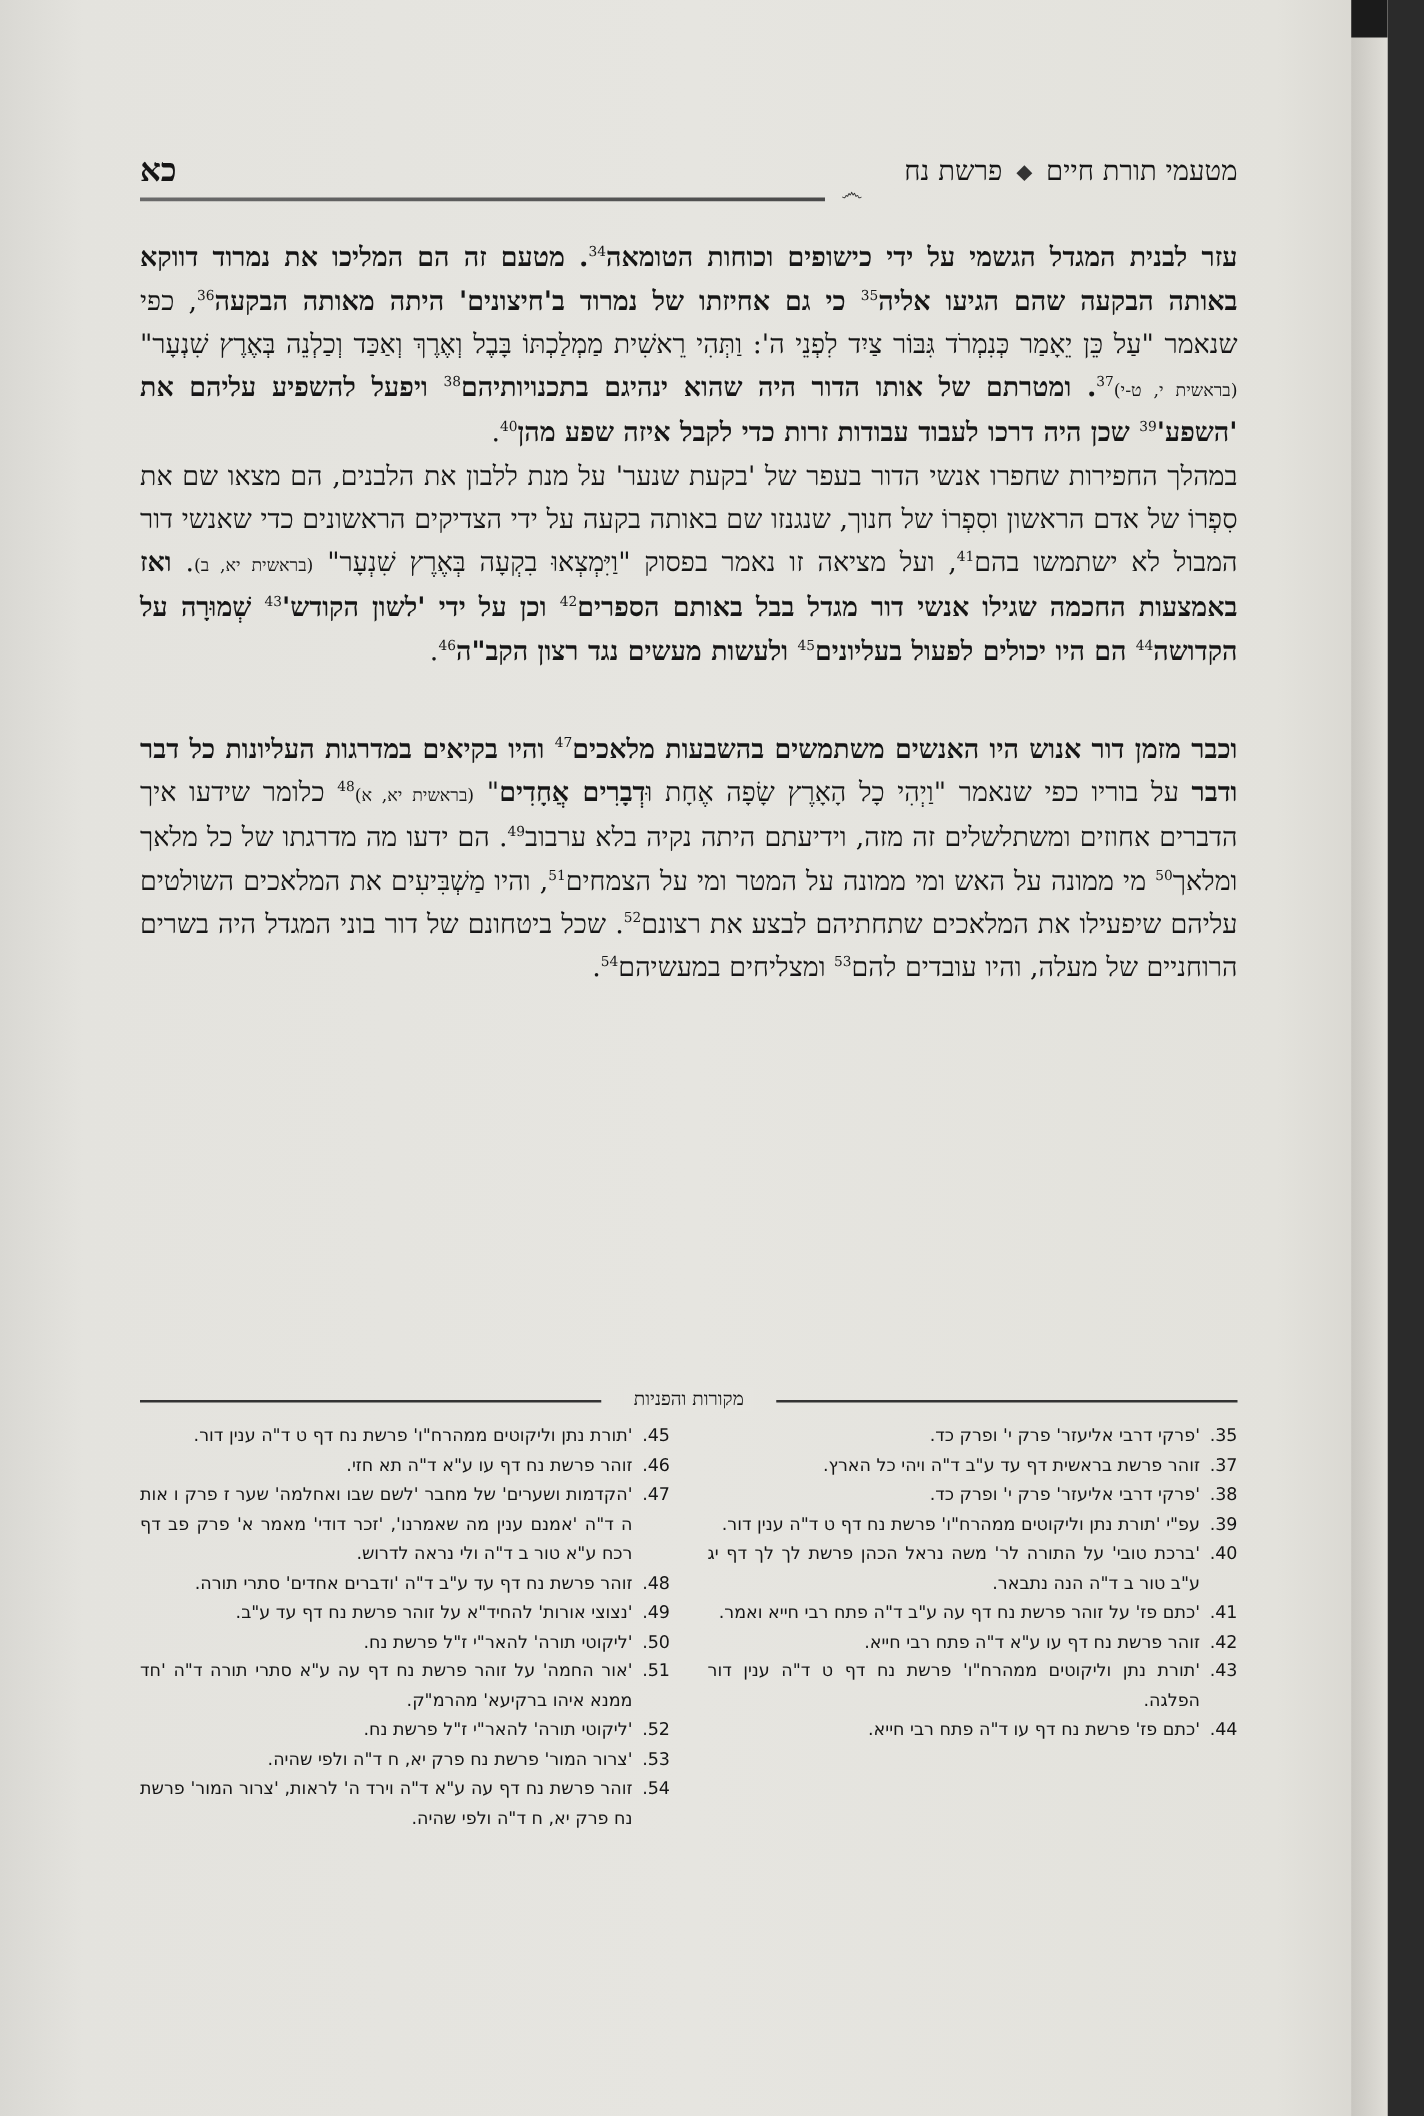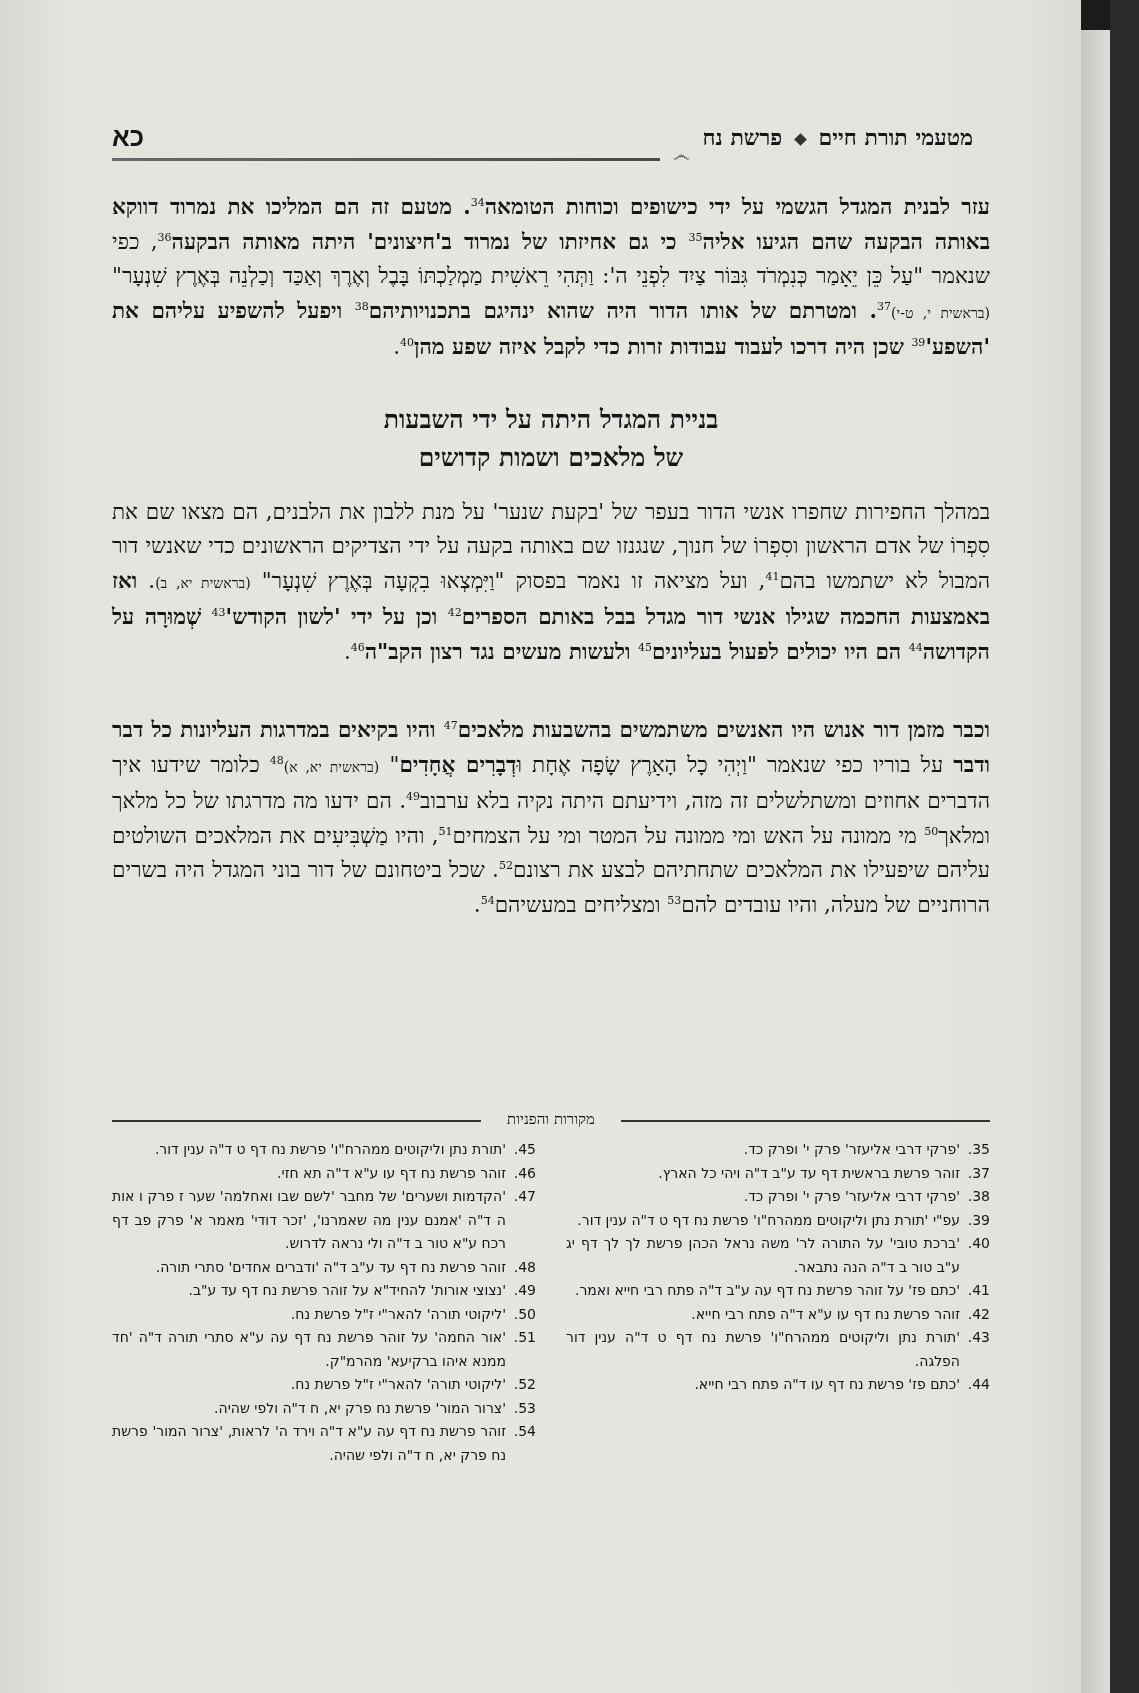--- a/index.html
+++ b/index.html
@@ -10,22 +10,22 @@
   }
   .page {
     position:absolute; left:0; top:0; width:1110px; height:1693px;
     background:linear-gradient(90deg,#d9d8d3 0%,#e4e3de 6%,#e6e5e0 50%,#e3e2dc 92%,#d6d4ce 100%);
     color:#151515;
   }
   .spine { position:absolute; right:0; top:0; width:29px; height:1693px; background:linear-gradient(90deg,#c8c6c0,#e0ded8); }
   .corner { position:absolute; right:0; top:0; width:29px; height:30px; background:#1b1b1b; }
 
   .header { position:absolute; left:112px; right:120px; top:122px; height:40px; }
-  .folio { position:absolute; left:0; top:0; font-family:Liberation Sans, sans-serif; font-weight:bold; font-size:26px; }
-  .running-head { position:absolute; right:17px; top:2px; font-weight:bold; font-size:22px; white-space:nowrap; }
+  .folio { position:absolute; left:0; top:0; font-family:Liberation Serif, serif; font-weight:bold; font-size:26px; }
+  .running-head { position:absolute; right:0; top:2px; font-weight:normal; font-size:22px; white-space:nowrap; }
   .diamond { display:inline-block; width:9px; height:9px; background:#333; transform:rotate(45deg); margin:0 6px; vertical-align:middle; }
   .header-rule { position:absolute; left:0; right:330px; top:36px; height:3px; background:linear-gradient(90deg,#6a6a6a,#4a4a4a); }
   .ornament { position:absolute; right:300px; top:22px; font-size:18px; color:#333; }
 
   .main { position:absolute; left:112px; right:120px; top:190px; font-size:21.5px; line-height:34.5px; text-align:justify; }
   .main p { margin:0; }
   .bold { font-weight:bold; }
   sup { font-size:11px; line-height:0; }
   .ref { font-size:14px; }
   .subhead { text-align:center; font-weight:bold; font-size:25px; line-height:38px; margin:36px 0 18px 0; }
@@ -58,24 +58,20 @@
     <span class="ornament">෴</span>
     <div class="header-rule"></div>
     <span class="folio">כא</span>
   </div>
 
   <div class="main">
     <p>
       <span class="bold">עזר לבנית המגדל הגשמי על ידי כישופים וכוחות הטומאה</span><sup>34</sup><span class="bold">. מטעם זה הם המליכו את נמרוד דווקא באותה הבקעה שהם הגיעו אליה</span><sup>35</sup><span class="bold"> כי גם אחיזתו של נמרוד ב'חיצונים' היתה מאותה הבקעה</span><sup>36</sup><span>, כפי שנאמר "עַל כֵּן יֵאָמַר כְּנִמְרֹד גִּבּוֹר צַיִד לִפְנֵי ה': וַתְּהִי רֵאשִׁית מַמְלַכְתּוֹ בָּבֶל וְאֶרֶךְ וְאַכַּד וְכַלְנֵה בְּאֶרֶץ שִׁנְעָר" </span><span class="ref">(בראשית י, ט-י)</span><sup>37</sup><span class="bold">. ומטרתם של אותו הדור היה שהוא ינהיגם בתכנויותיהם</span><sup>38</sup><span class="bold"> ויפעל להשפיע עליהם את 'השפע'</span><sup>39</sup><span class="bold"> שכן היה דרכו לעבוד עבודות זרות כדי לקבל איזה שפע מהן</span><sup>40</sup><span>.</span>
     </p>
 
-    <div class="subhead">
-      <div>בניית המגדל היתה על ידי השבעות</div>
-      <div>של מלאכים ושמות קדושים</div>
-    </div>
 
     <p>
       <span>במהלך החפירות שחפרו אנשי הדור בעפר של 'בקעת שנער' על מנת ללבון את הלבנים, הם מצאו שם את סִפְרוֹ של אדם הראשון וסִפְרוֹ של חנוך, שנגנזו שם באותה בקעה על ידי הצדיקים הראשונים כדי שאנשי דור המבול לא ישתמשו בהם</span><sup>41</sup><span>, ועל מציאה זו נאמר בפסוק "וַיִּמְצְאוּ בִקְעָה בְּאֶרֶץ שִׁנְעָר" </span><span class="ref">(בראשית יא, ב)</span><span>. </span><span class="bold">ואז באמצעות החכמה שגילו אנשי דור מגדל בבל באותם הספרים</span><sup>42</sup><span class="bold"> וכן על ידי 'לשון הקודש'</span><sup>43</sup><span class="bold"> שְׁמוּרָה על הקדושה</span><sup>44</sup><span class="bold"> הם היו יכולים לפעול בעליונים</span><sup>45</sup><span class="bold"> ולעשות מעשים נגד רצון הקב"ה</span><sup>46</sup><span>.</span>
     </p>
 
     <div class="gap"></div>
 
     <p>
       <span class="bold">וכבר מזמן דור אנוש היו האנשים משתמשים בהשבעות מלאכים</span><sup>47</sup><span class="bold"> והיו בקיאים במדרגות העליונות כל </span><span class="bold">דבר ודבר</span><span> על בוריו כפי שנאמר "וַיְהִי כָל הָאָרֶץ שָׂפָה אֶחָת וּ</span><span class="bold">דְבָרִים אֲחָדִים</span><span>" </span><span class="ref">(בראשית יא, א)</span><sup>48</sup><span> כלומר שידעו איך הדברים אחוזים ומשתלשלים זה מזה, וידיעתם היתה נקיה בלא ערבוב</span><sup>49</sup><span>. הם ידעו מה מדרגתו של כל מלאך ומלאך</span><sup>50</sup><span> מי ממונה על האש ומי ממונה על המטר ומי על הצמחים</span><sup>51</sup><span>, והיו מַשְׁבִּיעִים את המלאכים השולטים עליהם שיפעילו את המלאכים שתחתיהם לבצע את רצונם</span><sup>52</sup><span>. שכל ביטחונם של דור בוני המגדל היה בשרים הרוחניים של מעלה, והיו עובדים להם</span><sup>53</sup><span> ומצליחים במעשיהם</span><sup>54</sup><span>.</span>
     </p>

